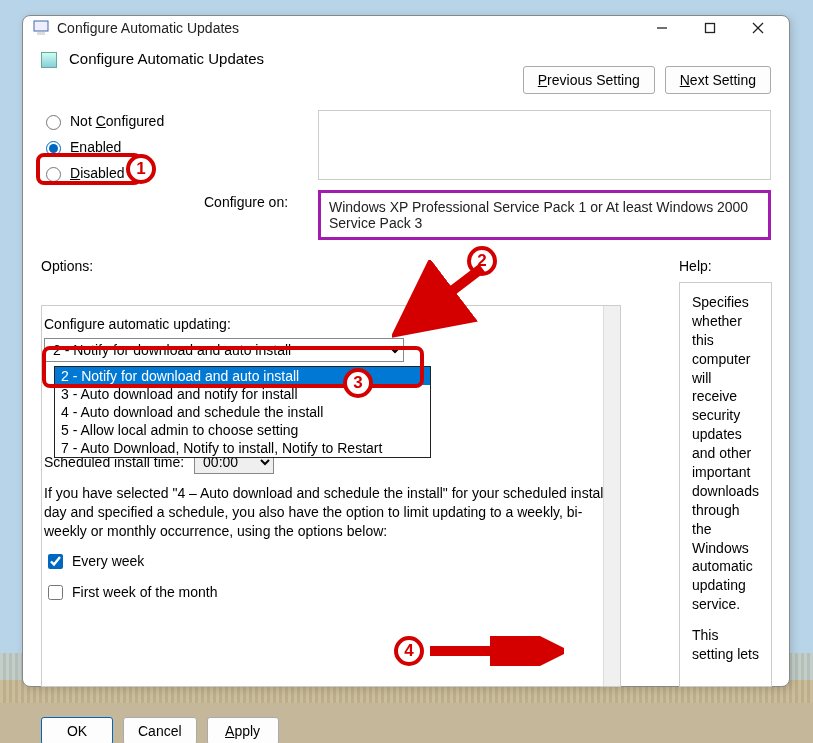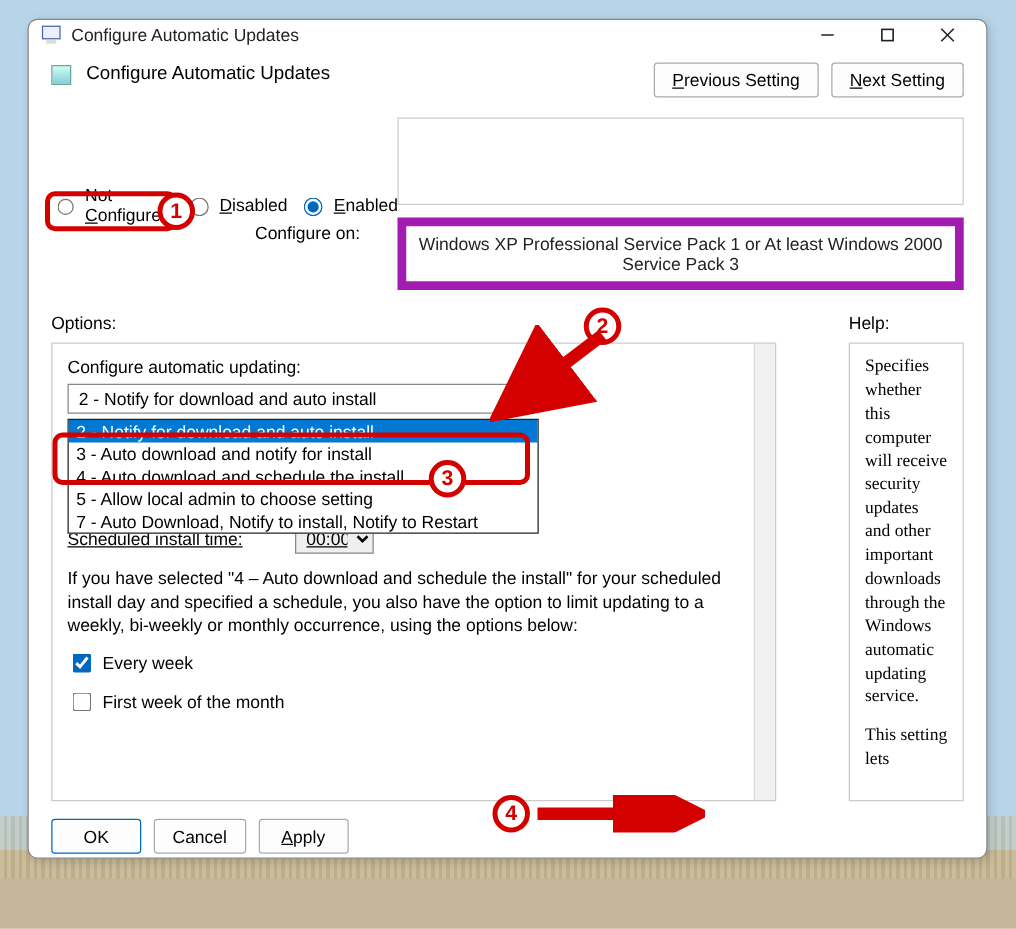--- a/index.html
+++ b/index.html
@@ -9,42 +9,42 @@
   .titlebar { height: 36px; display: flex; align-items: center; padding: 0 10px; }
   .titlebar .icon { width: 16px; height: 16px; margin-right: 8px; }
   .title-text { flex: 1; font-size: 14px; color: #222; }
   .winbtns { display: flex; gap: 18px; margin-right: 6px; }
   .winbtn { width: 30px; height: 24px; display: flex; align-items: center; justify-content: center; cursor: default; }
   .content { padding: 10px 18px 14px 18px; flex: 1; display: flex; flex-direction: column; }
   .header-row { display: flex; align-items: flex-start; gap: 12px; }
   .hdr-icon { width: 16px; height: 16px; margin-top: 2px; background: linear-gradient(#cfe,#8cd); border: 1px solid #6a9; }
   .hdr-title { font-size: 15px; flex: 1; }
   .nav-btns { display: flex; gap: 10px; }
-  button.win { background: #fdfdfd; border: 1px solid #aaa; border-radius: 3px; padding: 5px 14px; cursor: default; font-size: 14px; }
+  button.win { background: #fdfdfd; border: 1px solid #aaa; border-radius: 3px; padding: 5px 14px; cursor: default; font-size: 14px; margin-top: 16px; }
   .body-grid { display: grid; grid-template-columns: 155px 1fr; margin-top: 16px; column-gap: 8px; row-gap: 8px; }
-  .radios { display: flex; flex-direction: row; gap: 8px; padding-top: 2px; }
+  .radios { display: flex; flex-direction: column; gap: 8px; padding-top: 2px; }
   .radio { display: flex; align-items: center; gap: 6px; }
   .radio input { accent-color: #0067c0; width: 15px; height: 15px; }
   .radio span .und { text-decoration: underline; }
   .comment-label { padding-top: 2px; }
   .comment-box { grid-column: 2; border: 1px solid #ccc; height: 70px; resize: none; overflow-y: scroll; padding: 4px; font: inherit; }
   .sup-label { align-self: start; padding-top: 4px; }
-  .sup-box { grid-column: 2; border: 7px solid #a21caf; background: #fff; padding: 6px 8px; color: #222; text-align: center; }
+  .sup-box { grid-column: 2; border: 3px solid #a21caf; background: #fff; padding: 6px 8px; color: #222; }
   .lower { display: grid; grid-template-columns: 580px 1fr; gap: 14px; margin-top: 18px; flex: 1; min-height: 0; }
-  .opt-col { display: flex; flex-direction: column; min-height: 0; }
+  .opt-col { display: flex; flex-direction: column; min-height: 0; gap: 23px; }
   .opt-col .lbl { margin-bottom: 8px; }
-  .opt-box { border: 1px solid #ccc; flex: 1; padding: 10px 12px; position: relative; overflow: hidden; }
+  .opt-box { border: 1px solid #ccc; flex: 1; padding: 10px 2px; position: relative; overflow: hidden; }
   .help-col { display: flex; flex-direction: column; }
   .help-col .lbl { margin-bottom: 8px; }
   .help-box { border: 1px solid #ccc; flex: 1; padding: 10px 12px; overflow-y: scroll; line-height: 1.35; }
-  .help-box p { margin: 0 0 12px 0; font-family: Liberation Serif, serif; }
+  .help-box p { margin: 0 0 12px 0; }
   select.combobox { width: 360px; border: 1px solid #888; padding: 2px 4px; font: inherit; background: #fff; height: 24px; }
   .opt-label { margin-bottom: 6px; }
   .opt-note { margin: 16px 0 10px 0; }
-  .sched-row { display: flex; align-items: center; gap: 10px; margin: 2px 0; text-decoration: underline; }
+  .sched-row { display: flex; align-items: center; gap: 10px; margin: 2px 0; }
   .sched-row select { border: 1px solid #888; padding: 2px 4px; font: inherit; }
   .opt-text { margin-top: 10px; line-height: 1.35; }
   .chk { display: flex; align-items: center; gap: 6px; margin-top: 10px; }
   .chk input { width: 15px; height: 15px; accent-color: #0067c0; }
   .btn-row { display: flex; justify-content: flex-start; gap: 10px; margin-top: 14px; }
   .btn-row button.win { min-width: 72px; }
   .btn-row button.def { border: 1px solid #0067c0; }
   .und { text-decoration: underline; }
   .opt-box::after { content:""; position:absolute; right:0; top:0; bottom:0; width:16px; background:#f0f0f0; border-left:1px solid #ddd;}
   .opt-thumb { position:absolute; right:1px; top:1px; width:14px; height:120px; background:#c8c8c8; border-radius:3px;}
@@ -97,26 +97,26 @@
       </div>
     </div>
 
     <div class="body-grid">
       <div class="radios">
         <label class="radio">
             <input type="radio" name="state" style="">
             <span>Not <span class="und">C</span>onfigured</span>
           </label>
         <label class="radio">
+            <input type="radio" name="state" checked="" style="">
+            <span><span class="und">E</span>nabled</span>
+          </label>
+        <label class="radio">
             <input type="radio" name="state" style="">
             <span><span class="und">D</span>isabled</span>
-          </label>
-        <label class="radio">
-            <input type="radio" name="state" checked="" style="">
-            <span><span class="und">E</span>nabled</span>
           </label>
       </div>
       <div style="display:grid; grid-template-columns: 110px 1fr; row-gap:10px; column-gap:4px; grid-column:2;">
         <textarea class="comment-box" style=""></textarea>
         <div class="sup-label">Configure on:</div>
         <div class="sup-box">Windows XP Professional Service Pack 1 or At least Windows 2000 Service Pack 3</div>
       </div>
     </div>
 
     <div class="lower">
@@ -135,21 +135,21 @@
             <div class="item">4 - Auto download and schedule the install</div>
             <div class="item">5 - Allow local admin to choose setting</div>
             <div class="item">7 - Auto Download, Notify to install, Notify to Restart</div>
           </div>
 
 
           <div style="height:86px;"></div>
 
           <div class="sched-row">
             <span>Scheduled install time:</span>
-            <select style="width:63px;margin-left:32px;"><option>00:00</option></select>
+            <select style="width:80px;"><option>00:00</option></select>
           </div>
 
           <div class="opt-text">If you have selected "4 – Auto download and schedule the install" for your scheduled install day and specified a schedule, you also have the option to limit updating to a weekly, bi-weekly or monthly occurrence, using the options below:</div>
 
           <label class="chk">
               <input type="checkbox" checked="" style="">
               <span>Every week</span>
             </label>
           <label class="chk">
               <input type="checkbox" style="">

